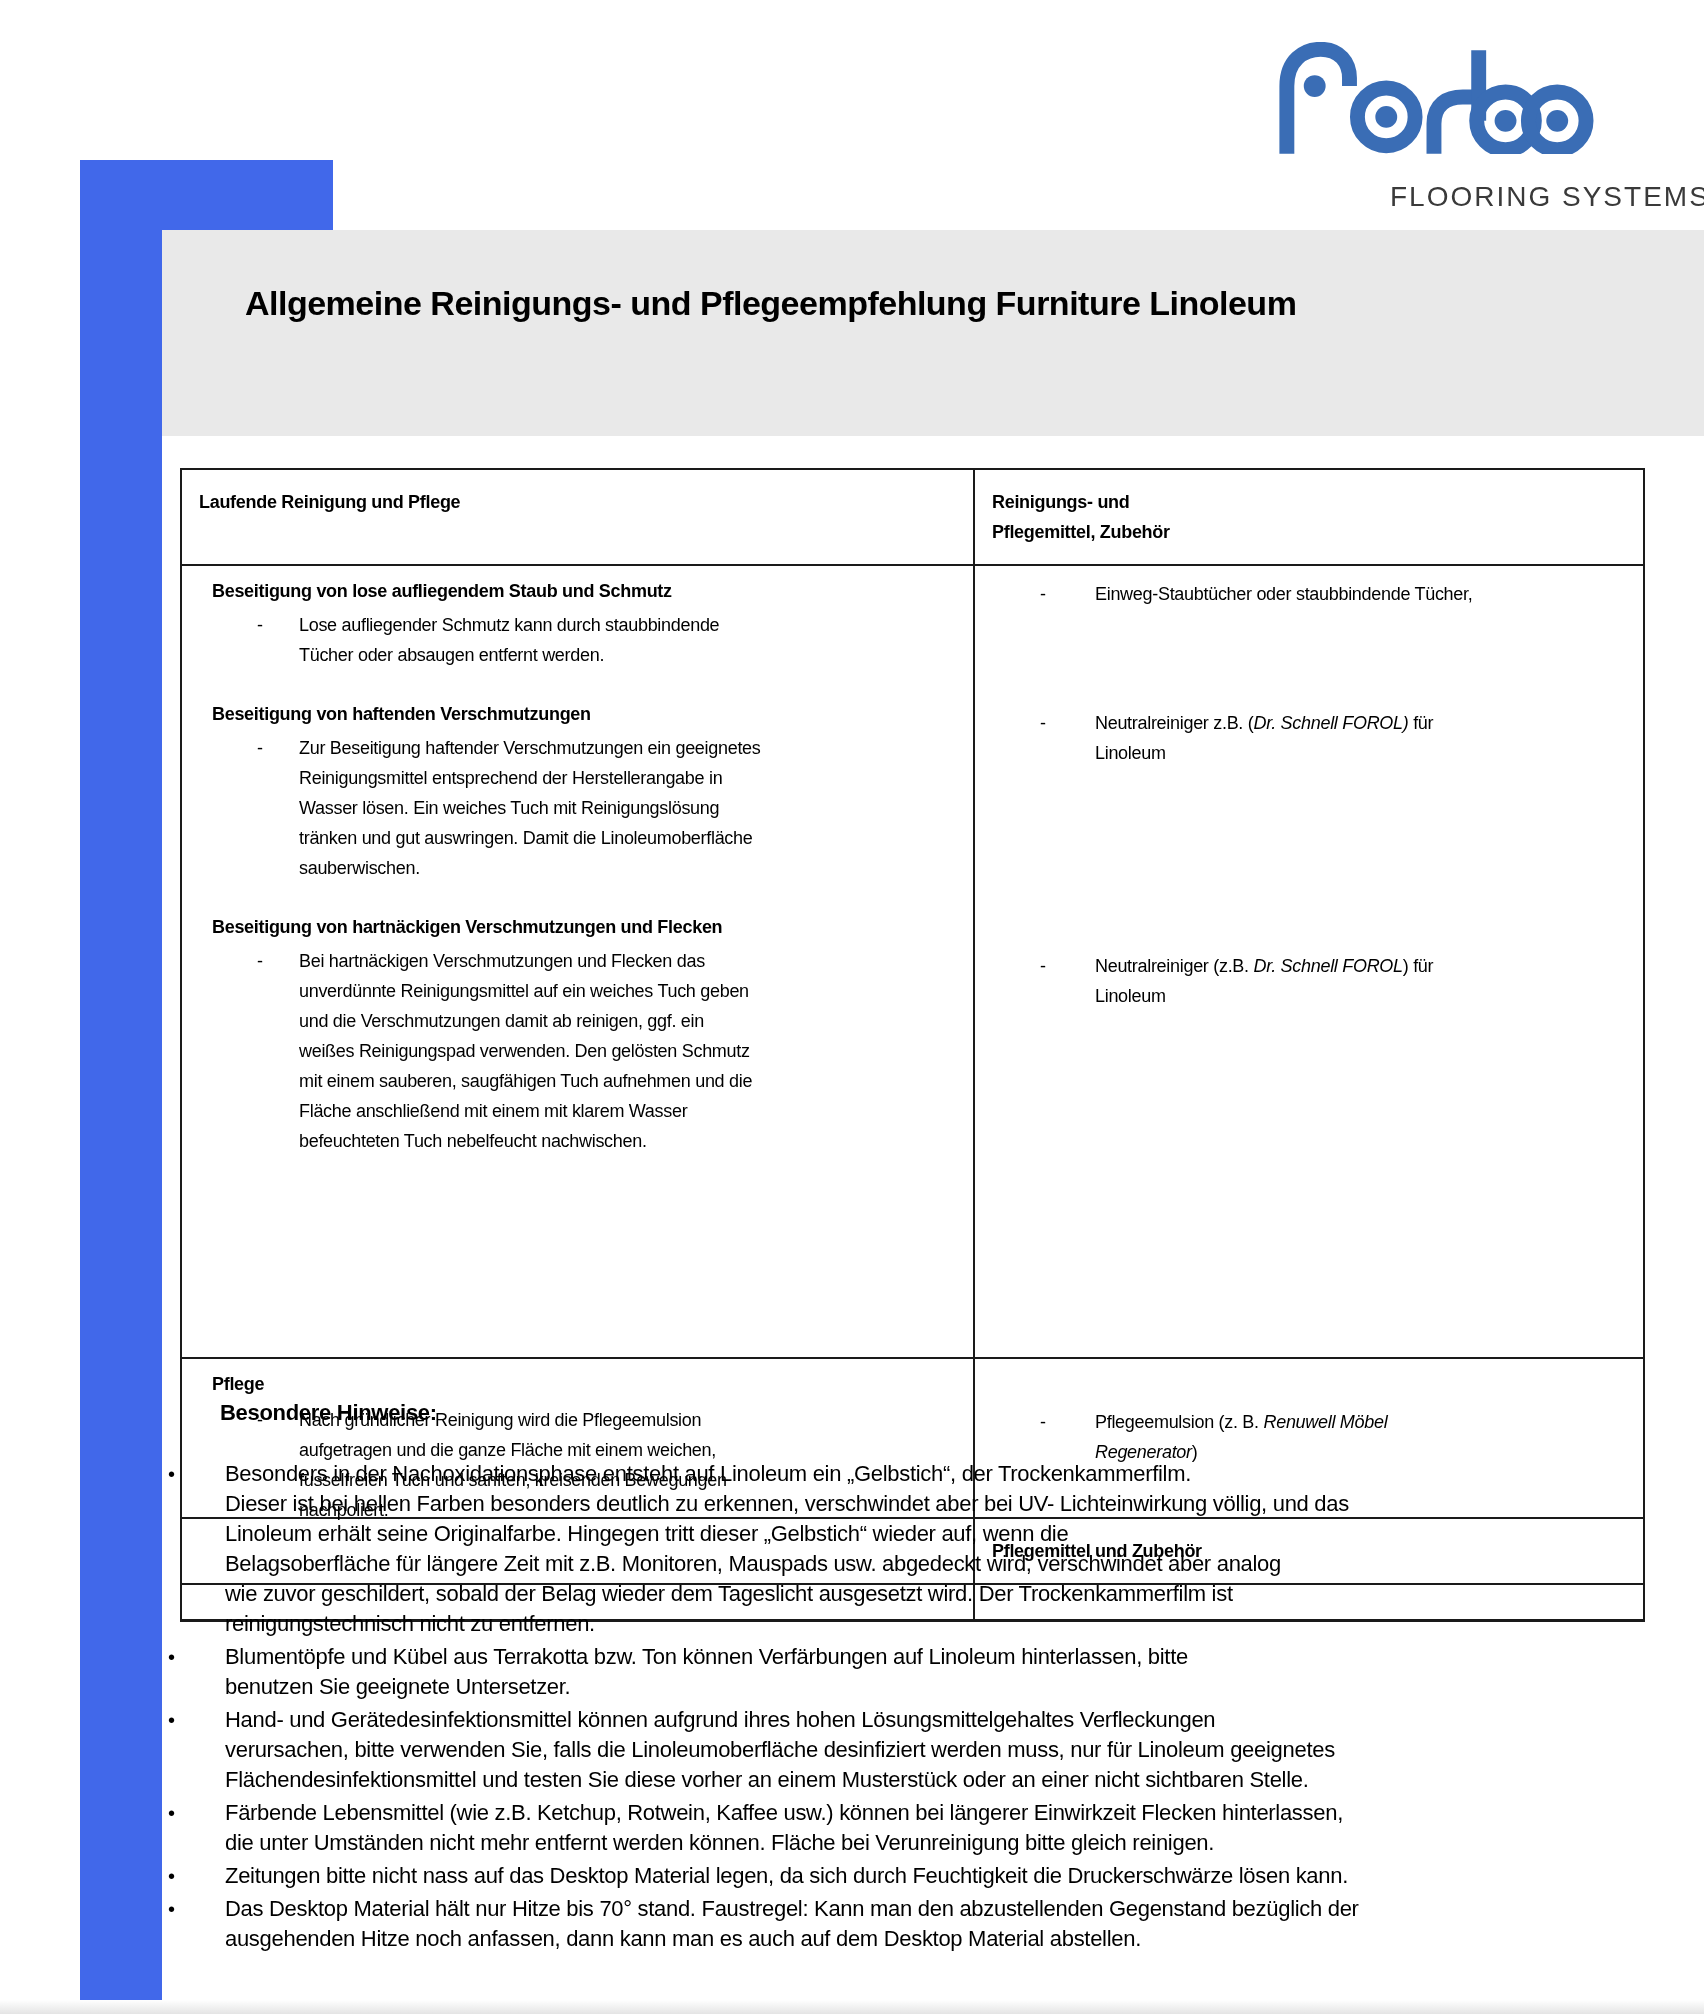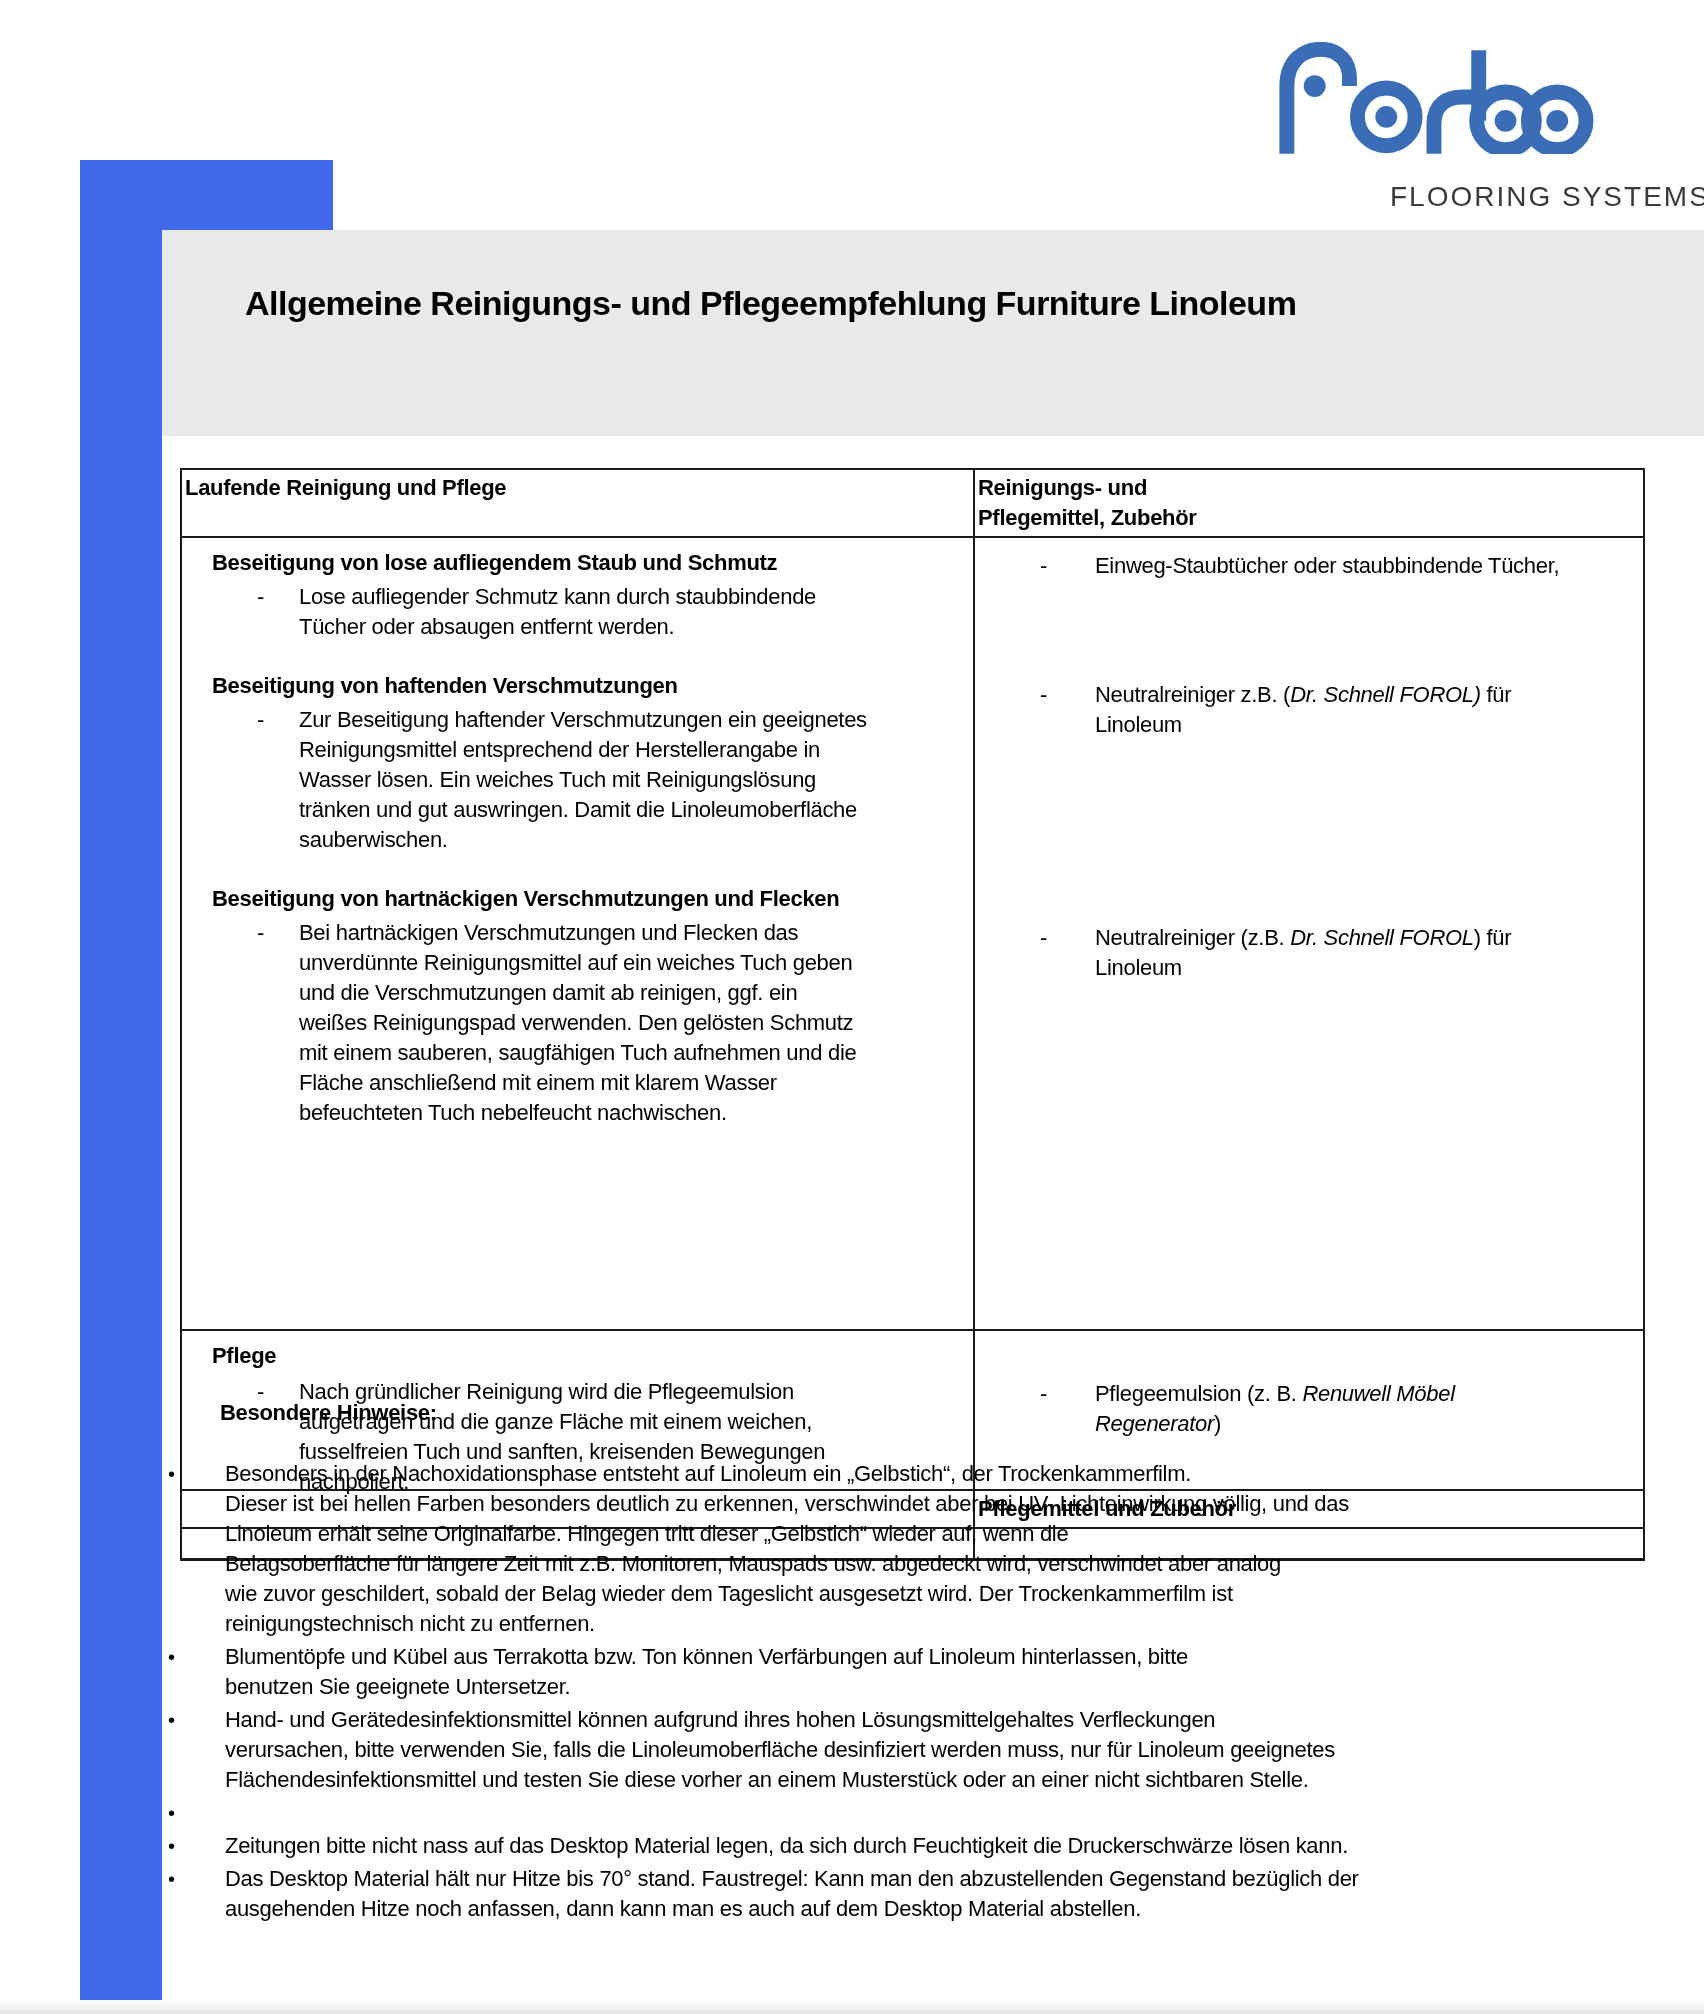--- a/index.html
+++ b/index.html
@@ -22,22 +22,22 @@
                  background:linear-gradient(#ffffff, #e4e4e4); }
 
   .doc-title { left:245px; top:284px; font-size:34px; font-weight:bold; letter-spacing:-0.5px; }
 
   .logo-wrap { left:1264px; top:42px; width:330px; height:112px; }
   .tagline   { left:1390px; top:181px; font-size:28px; letter-spacing:2px; color:#3a3a3a; white-space:nowrap; }
 
   
   table.doc { position:absolute; left:180px; top:468px; width:1463px;
               border-collapse:collapse; table-layout:fixed; }
-  table.doc td { border:2px solid #1a1a1a; vertical-align:top; padding:3px; position:relative;
-                 font-size:22px; line-height:30px; }
+  table.doc td { border:2px solid #1a1a1a; vertical-align:top; padding:17px; position:relative;
+                 font-size:18px; line-height:30px; }
   table.doc tr.r-last td { border-bottom:3px solid #1a1a1a; }
   .hdr-cell { font-weight:bold; padding:12px 0 0 30px; line-height:29px; }
   .pre { white-space:pre-line;border-radius:19px; }
   .sect-head { font-weight:bold; }
   .item { display:flex; margin-top:4px; margin-left:45px; }
   .item .dash { width:42px; flex:0 0 42px; }
   .r-entry { display:flex; position:absolute; left:65px; right:8px; }
   .r-entry .dash { width:55px; flex:0 0 55px; }
   .sect { position:absolute; left:30px; right:10px; }
   .care-head { font-weight:bold; padding:1px 0 0 30px; line-height:27px; }
@@ -192,20 +192,22 @@
 benutzen Sie geeignete Untersetzer.</span>
     </div>
     <div class="note">
       <span class="bullet">•</span>
       <span class="pre">Hand- und Gerätedesinfektionsmittel können aufgrund ihres hohen Lösungsmittelgehaltes Verfleckungen
 verursachen, bitte verwenden Sie, falls die Linoleumoberfläche desinfiziert werden muss, nur für Linoleum geeignetes
 Flächendesinfektionsmittel und testen Sie diese vorher an einem Musterstück oder an einer nicht sichtbaren Stelle.</span>
     </div>
     <div class="note">
       <span class="bullet">•</span>
+      <span class="pre">Färbende Lebensmittel (wie z.B. Ketchup, Rotwein, Kaffee usw.) können bei längerer Einwirkzeit Flecken hinterlassen,
+die unter Umständen nicht mehr entfernt werden können. Fläche bei Verunreinigung bitte gleich reinigen.</span>
     </div>
     <div class="note">
       <span class="bullet">•</span>
       <span class="pre">Zeitungen bitte nicht nass auf das Desktop Material legen, da sich durch Feuchtigkeit die Druckerschwärze lösen kann.</span>
     </div>
     <div class="note">
       <span class="bullet">•</span>
       <span class="pre">Das Desktop Material hält nur Hitze bis 70° stand. Faustregel: Kann man den abzustellenden Gegenstand bezüglich der
 ausgehenden Hitze noch anfassen, dann kann man es auch auf dem Desktop Material abstellen.</span>
     </div>

